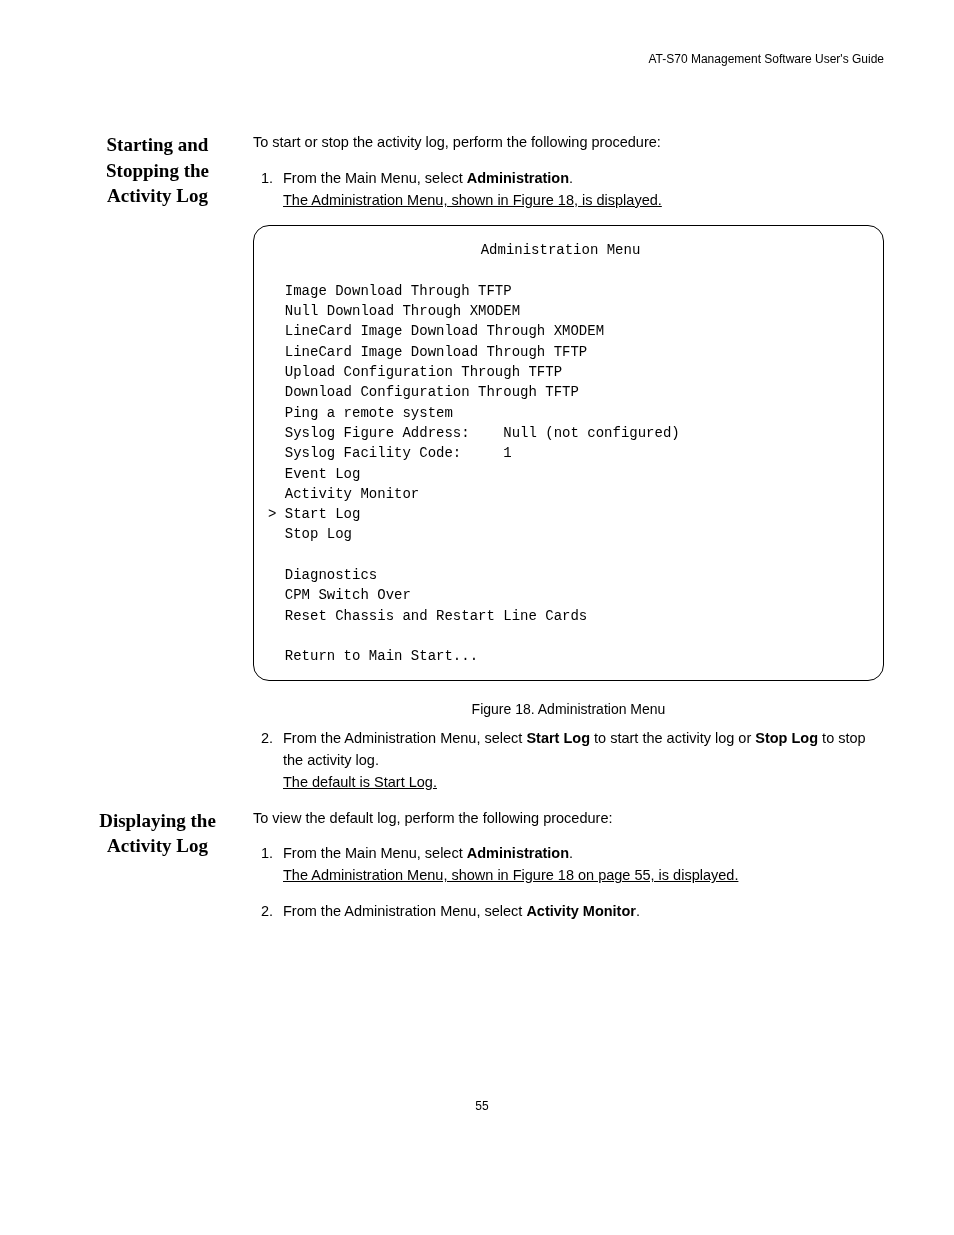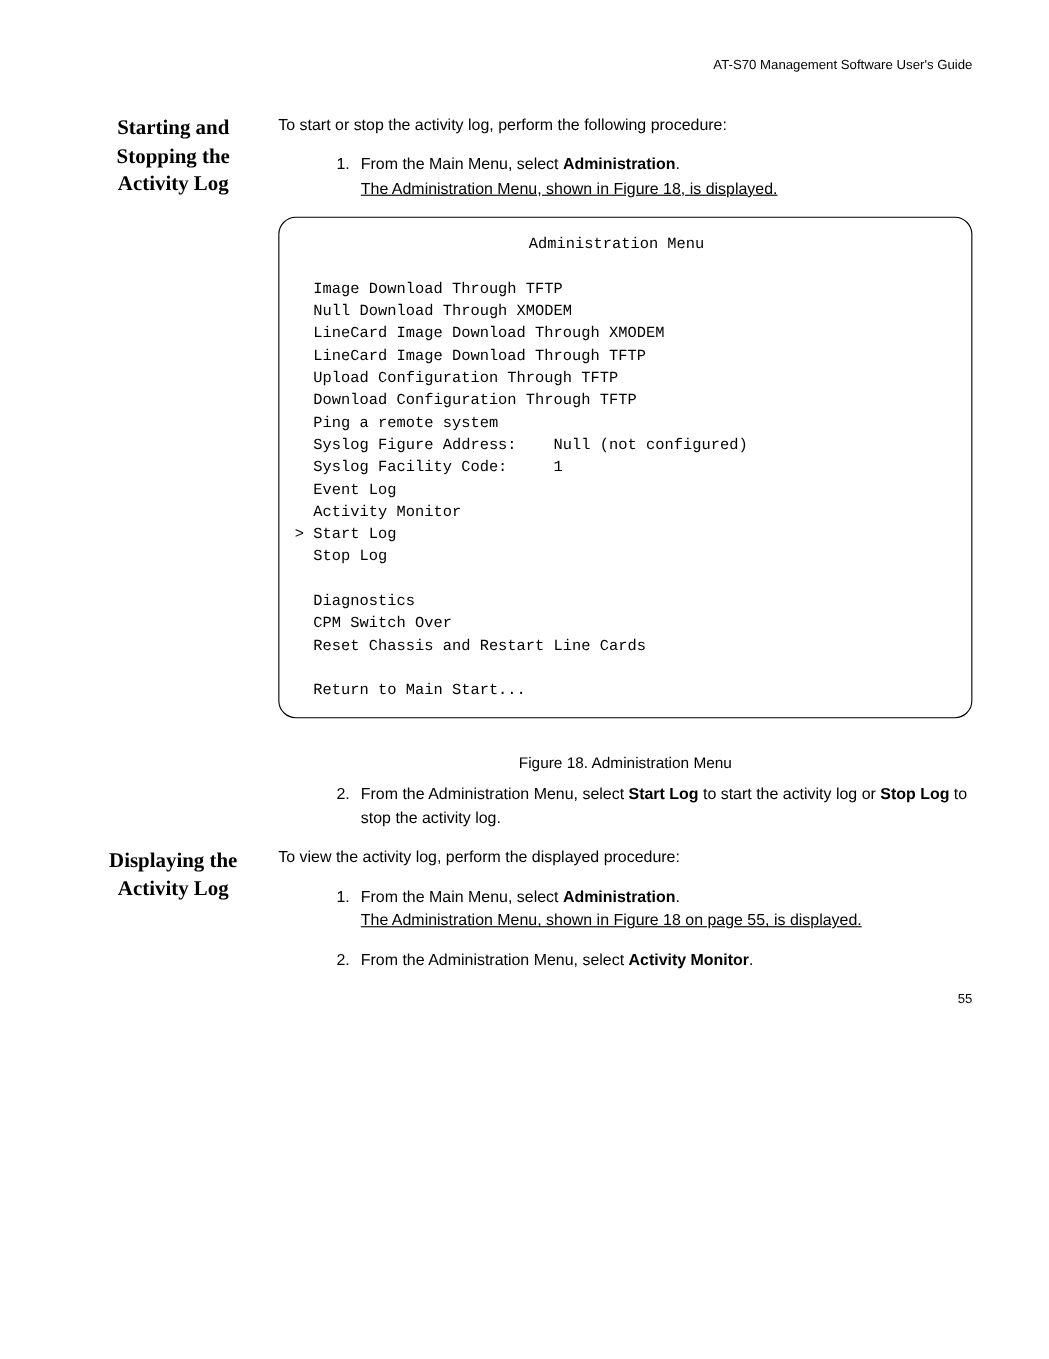--- a/index.html
+++ b/index.html
@@ -9,21 +9,21 @@
       color: #000;
       margin: 0;
       padding: 50px 70px 50px 80px;
       width: 954px;
       box-sizing: border-box;
       background: #fff;
     }
     .header-right {
       text-align: right;
       font-size: 12px;
-      margin-bottom: 36px;
+      margin-bottom: 64px;
     }
     .content-row {
       display: flex;
       align-items: flex-start;
       margin-bottom: 0;
     }
     .side-heading {
       width: 155px;
       flex-shrink: 0;
       font-family: 'Times New Roman', Times, serif;
@@ -40,52 +40,52 @@
     .main-col p {
       margin: 0 0 14px 0;
     }
     .main-col ol {
       margin: 0 0 14px 0;
       padding-left: 24px;
     }
     .main-col ol li {
       margin-bottom: 14px;
       padding-left: 6px;
-      margin-left: 45px;
     }
     .li-after {
       margin-top: 14px;
       margin-left: 0;
       text-decoration: underline;
     }
     .bold {
       font-weight: bold;
     }
     .menu-box {
       border: 1px solid #000;
       border-radius: 16px;
       padding: 14px 30px 14px 14px;
-      margin: 12px 0 30px 0;
+      margin: 12px 0 18px 0;
       font-family: 'Courier New', Courier, monospace;
       font-size: 14px;
       line-height: 1.45;
       white-space: pre;
     }
     .menu-title {
       text-align: center;
       white-space: pre;
     }
     .figure-caption {
       text-align: center;
       font-size: 14px;
       margin: 14px 0 8px 0;
     }
     .page-number {
-      text-align: right;
+      text-align: center;
       font-size: 12px;
+      margin-top: 160px;
     }
   </style>
 </head>
 <body>
 
 <div class="header-right">
   <span>AT-S70 Management Software User's Guide</span>
 </div>
 
 <div class="content-row">
@@ -118,29 +118,30 @@
   <span>CPM Switch Over</span>
   <span>Reset Chassis and Restart Line Cards</span>
 
   <span>Return to Main Start...</span></div></div>
 
     <div class="figure-caption">Figure 18. Administration Menu</div>
 
     <ol start="2">
       <li>
         <span>From the Administration Menu, select </span><span class="bold">Start Log</span><span> to start the activity log or </span><span class="bold">Stop Log</span><span> to stop the activity log.</span>
+        <p class="li-after">The default is Start Log.</p>
       </li>
     </ol>
   </div>
 </div>
 
 <div class="content-row">
   <div class="side-heading">Displaying the Activity Log</div>
   <div class="main-col">
-    <p>To view the activity log, perform the displayed procedure:</p>
+    <p>To view the default log, perform the following procedure:</p>
     <ol start="1">
       <li>
         <span>From the Main Menu, select </span><span class="bold">Administration</span><span>.</span>
         <p class="li-after">The Administration Menu, shown in Figure 18 on page 55, is displayed.</p>
       </li>
       <li>
         <span>From the Administration Menu, select </span><span class="bold">Activity Monitor</span><span>.</span>
       </li>
     </ol>
   </div>

